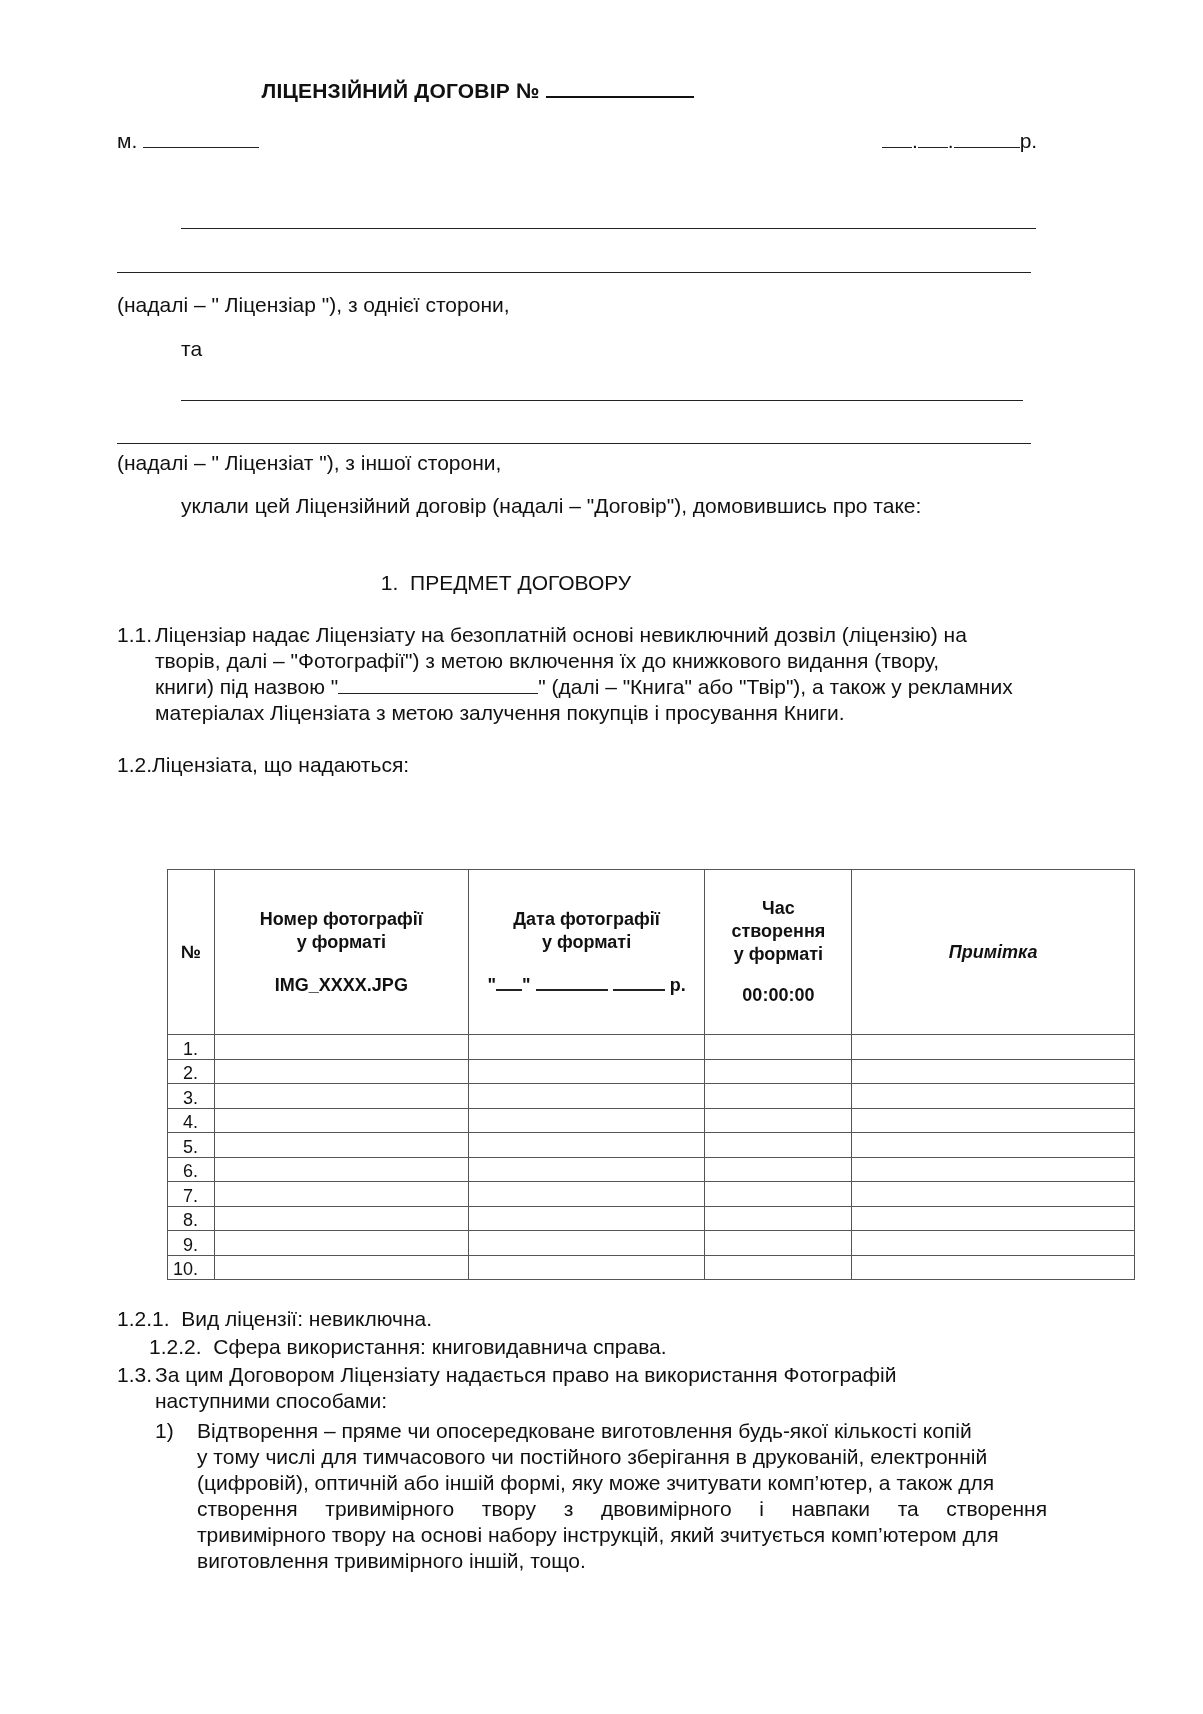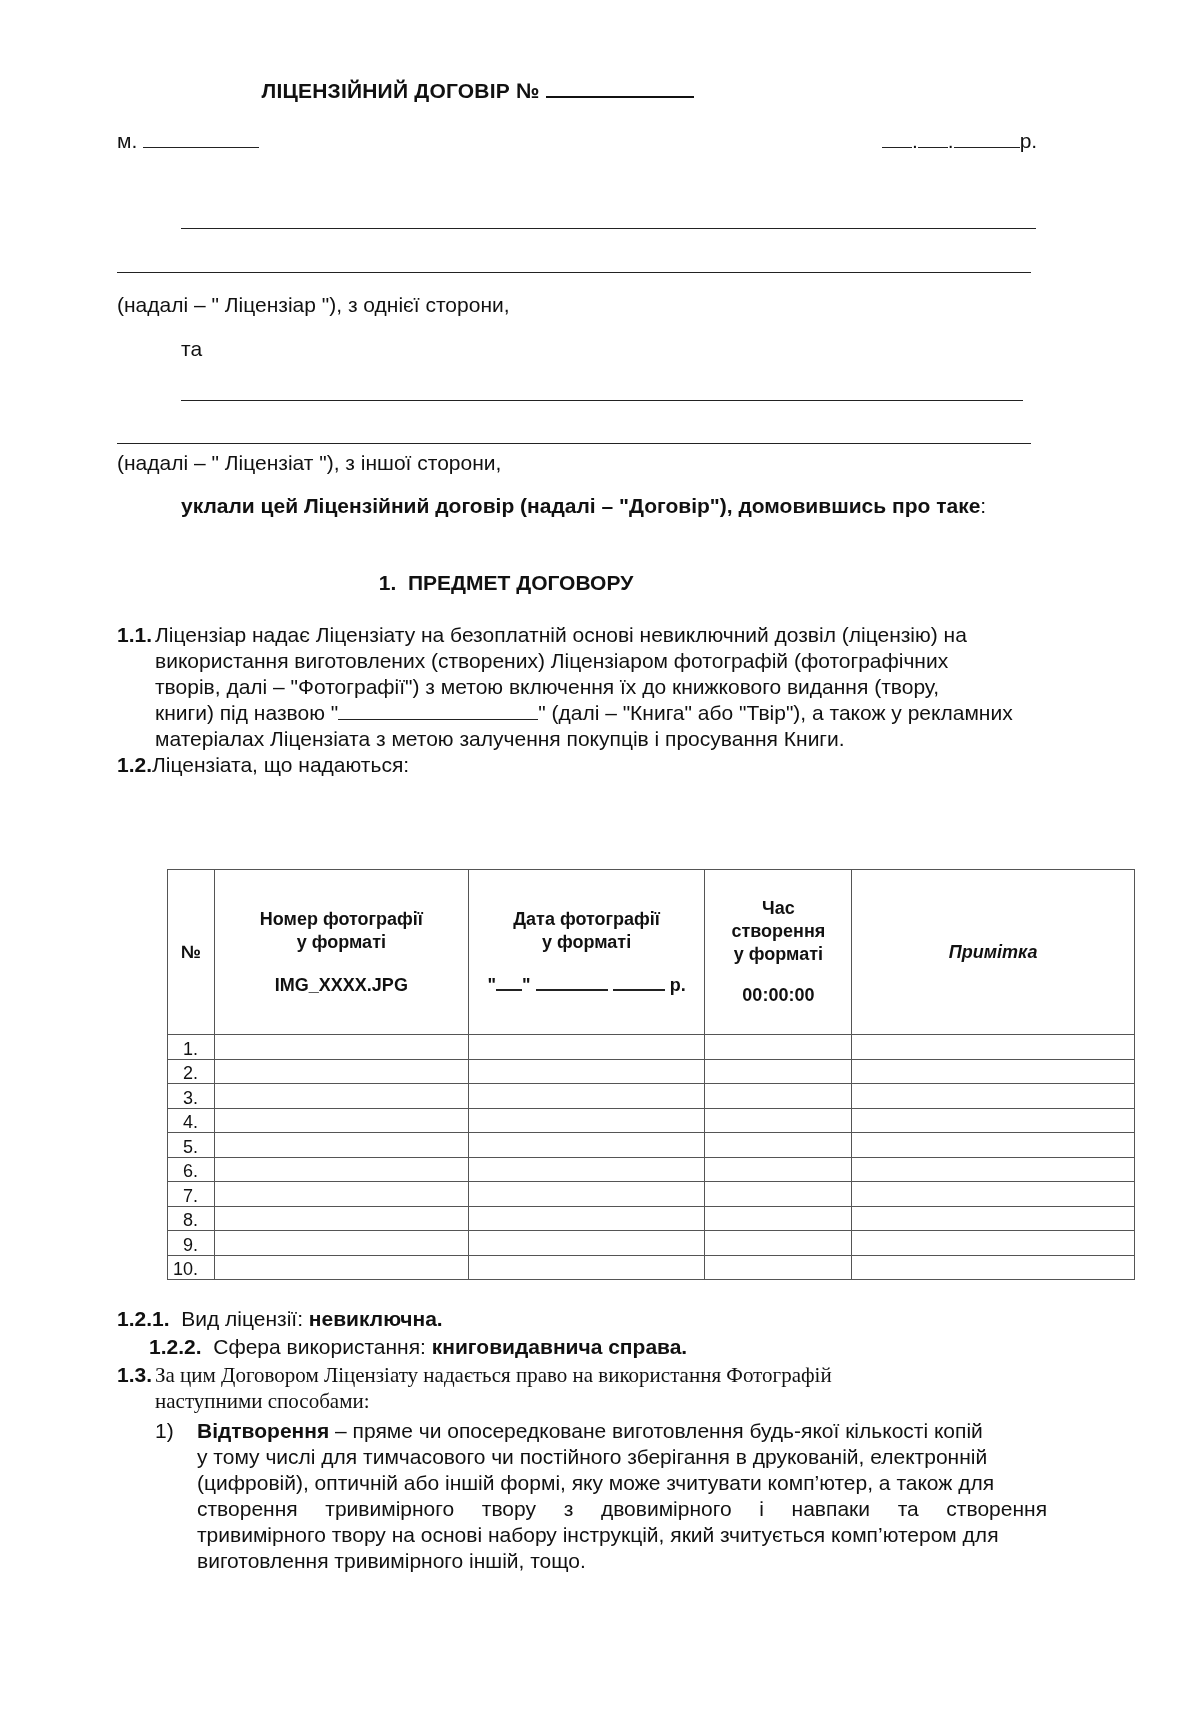--- a/index.html
+++ b/index.html
@@ -9,23 +9,23 @@
   }
   .abs { position: absolute; }
   .title {
     left: 0; width: 955px; top: 78px; text-align: center;
     font-weight: bold; font-size: 21px; letter-spacing: 0.2px;
   }
   .title .blank { display: inline-block; width: 148px; border-bottom: 2px solid #111; height: 18px; vertical-align: baseline; margin-left: 6px; }
   .txt { font-size: 21px; line-height: 26px; }
   .line { border-bottom: 1.5px solid #222; height: 0; }
   .blank-inline { display: inline-block; border-bottom: 1.5px solid #222; height: 18px; vertical-align: baseline; }
-  .bold { font-weight: bold; }
+  .bold { font-weight: normal; }
   .justify { text-align: justify; text-align-last: left; }
-  .para-num { font-weight: bold; text-align: center; }
+  .para-num { font-weight: normal; text-align: center; }
 
   table.photos {
     position: absolute; left: 167px; top: 869px; width: 968px;
     border-collapse: collapse; font-size: 18px;
   }
   table.photos th, table.photos td { border: 1.5px solid #555; padding: 0; }
   table.photos th { font-weight: bold; text-align: center; vertical-align: middle; height: 164px; line-height: 23px; }
   table.photos th.note { font-style: italic; }
   table.photos td { height: 23.5px; font-size: 18px; }
   table.photos td.num { text-align: right; padding-right: 16px; line-height: 20px; vertical-align: bottom; }
@@ -60,21 +60,20 @@
 </div>
 
 <div class="abs txt bold" style="left:0; width:1012px; top:570px; text-align:center; padding-left:0;">
   <span>1.</span>&nbsp;&nbsp;<span>ПРЕДМЕТ ДОГОВОРУ</span>
 </div>
 
 <div class="abs txt" style="left:117px; top:622px; width:930px;">
   <span class="abs para-num" style="left:0; top:0;">1.1.</span>
   <div style="margin-left:38px;">
     <div class="justify">Ліцензіар надає Ліцензіату на безоплатній основі невиключний дозвіл (ліцензію) на</div>
-    <div class="justify">використання виготовлених (створених) Ліцензіаром фотографій (фотографічних</div>
     <div class="justify">творів, далі – "Фотографії") з метою включення їх до книжкового видання (твору,</div>
     <div style="display:flex; justify-content:space-between;">
       <span><span>книги) під назвою "</span><span class="blank-inline" style="width:200px;"></span><span>" (далі – "Книга" або "Твір"), а також у рекламних</span></span>
     </div>
     <div>матеріалах Ліцензіата з метою залучення покупців і просування Книги.</div>
   </div>
 </div>
 
 <div class="abs txt" style="left:117px; top:752px;">
   <span class="para-num">1.2.</span><span>Ліцензіата, що надаються:</span>
@@ -199,21 +198,21 @@
 </div>
 
 <div class="abs txt" style="left:117px; top:1334px;margin-left:32px;">
   <span class="para-num">1.2.2.</span>&nbsp;
   <span>Сфера використання:</span>
   <span class="bold">книговидавнича справа.</span>
 </div>
 
 <div class="abs txt" style="left:117px; top:1362px; width:930px;">
   <span class="abs para-num" style="left:0; top:0;">1.3.</span>
-  <div style="margin-left:38px;font-family:Liberation Serif, serif;">
+  <div style="margin-left:38px;">
     <div class="justify">За цим Договором Ліцензіату надається право на використання Фотографій</div>
     <div>наступними способами:</div>
   </div>
 </div>
 
 <div class="abs txt" style="left:155px; top:1418px; width:892px;">
   <span class="abs" style="left:0; top:0;">1)</span>
   <div style="margin-left:42px;">
     <div class="justify"><span class="bold">Відтворення</span><span> – пряме чи опосередковане виготовлення будь-якої кількості копій</span></div>
     <div class="justify">у тому числі для тимчасового чи постійного зберігання в друкованій, електронній</div>

